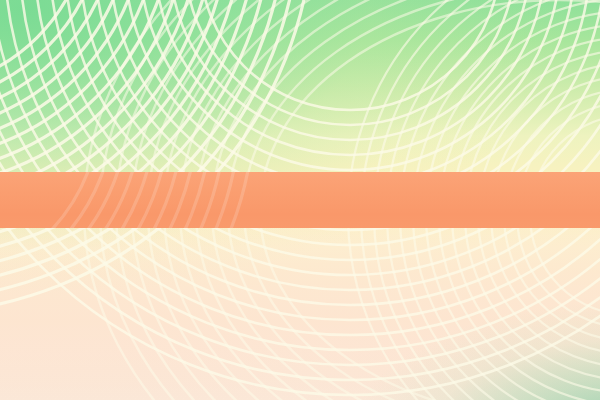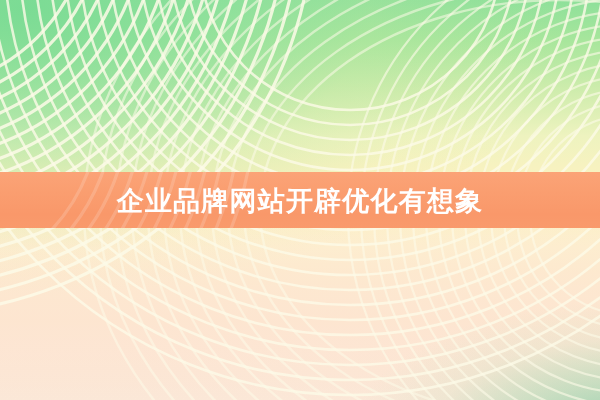--- a/index.html
+++ b/index.html
@@ -245,16 +245,15 @@
           <circle cx="120" cy="140" r="250"></circle>
           <circle cx="120" cy="140" r="264"></circle>
           <circle cx="120" cy="140" r="278"></circle>
           <circle cx="120" cy="140" r="292"></circle>
           <circle cx="120" cy="140" r="306"></circle>
           <circle cx="120" cy="140" r="320"></circle>
           <circle cx="120" cy="140" r="334"></circle>
         </g>
       </svg>
     </div>
-    <div class="headline-text">企业品牌网站开辟优化有想象</div>
   </div>
 
 </div>
 
 </body></html>

